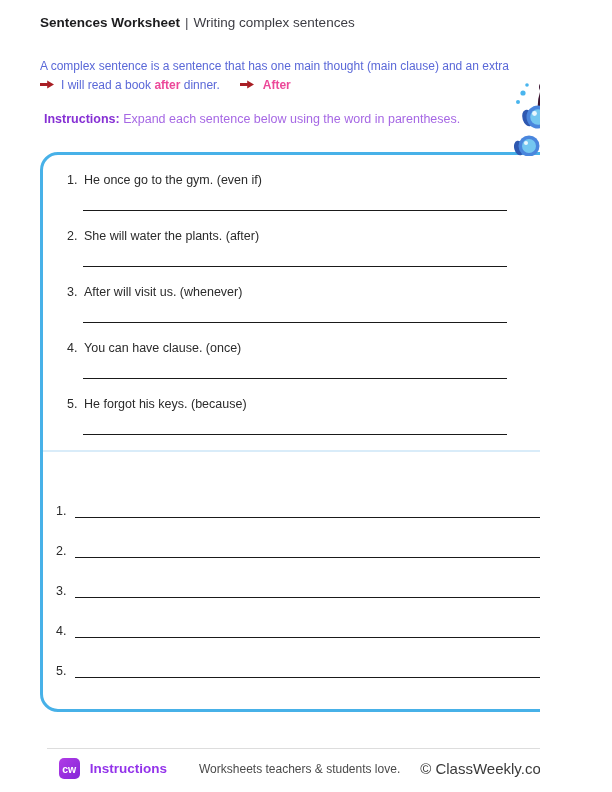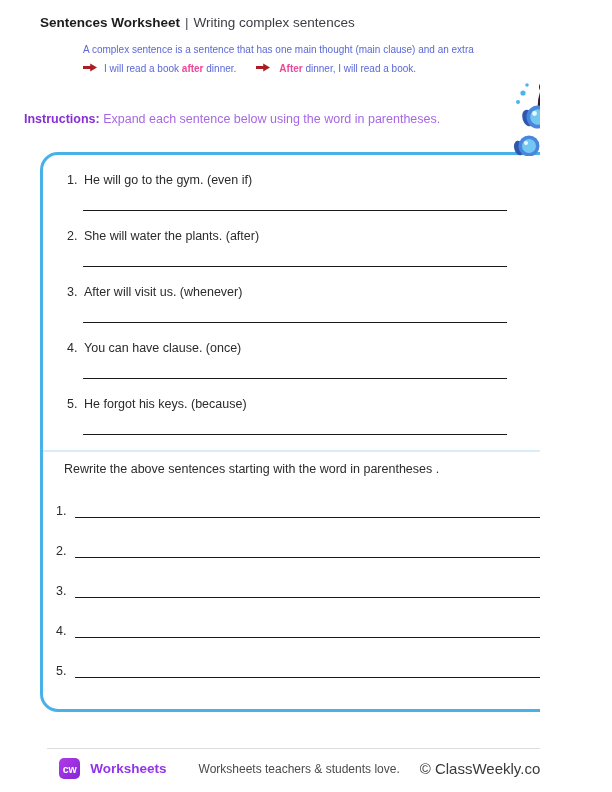--- a/index.html
+++ b/index.html
@@ -11,28 +11,28 @@
     background: #ffffff;
     overflow: hidden;
   }
 
   
   .title { position: absolute; left: 40px; top: 15px; font-size: 13.5px; color: #3c3c43; }
   .title .bold { font-weight: bold; color: #1c1c1e; }
   .title .sep { color: #4a4a52; margin: 0 5px; }
 
   
-  .intro { position: absolute; left: 40px; top: 41px; font-size: 10px; line-height: 17.5px; color: #5a68d8; margin-left: 43px; }
+  .intro { position: absolute; left: 40px; top: 58px; font-size: 12px; line-height: 17.5px; color: #5a68d8; }
   .intro .ex-row { display: flex; align-items: flex-start; margin-top: 1px; }
   .intro .bold-word { font-weight: bold; color: #ec4899; }
   .arrow-ic { display: inline-block; margin-right: 7px; }
   .arrow-ic.second { margin-left: 20px; margin-right: 9px; }
 
   
-  .instructions { position: absolute; left: 24px; top: 112px; font-size: 12.5px; }
+  .instructions { position: absolute; left: 44px; top: 112px; font-size: 12.5px; }
   .instructions .label { font-weight: bold; color: #8630d4; }
   .instructions .text { color: #a668e4; }
 
   
   .illustration { position: absolute; left: 506px; top: 76px; width: 100px; height: 80px; z-index: 3; }
 
   
   .box {
     position: absolute; left: 40px; top: 152px;
     width: 535px; height: 560px;
@@ -79,33 +79,32 @@
       <span class="arrow-ic"><svg width="14" height="9" viewBox="0 0 14 9">
             <path d="M0 3.1 H7.2 V0.4 L14 4.5 L7.2 8.6 V5.9 H0 Z" fill="#a81e24"></path>
           </svg></span>
       <span>I will read a book&nbsp;</span>
       <span class="bold-word">after</span>
       <span>&nbsp;dinner.</span>
       <span class="arrow-ic second"><svg width="14" height="9" viewBox="0 0 14 9">
             <path d="M0 3.1 H7.2 V0.4 L14 4.5 L7.2 8.6 V5.9 H0 Z" fill="#a81e24"></path>
           </svg></span>
       <span class="bold-word">After</span>
-      <span>&nbsp;dinner, I will read a book.</span>
     </div>
   </div>
 
   <div class="instructions">
     <span class="label">Instructions:</span><span class="text"> Expand each sentence below using the word in parentheses.</span>
   </div>
 
   <div class="box">
 
     <div class="ws-item" style="top:18px">
         <span class="num">1.</span>
-        <span>He will go to the gym. (even if)</span>
+        <span>He once go to the gym. (even if)</span>
       </div>
     <div class="answer-line" style="top:55px"></div>
 
     <div class="ws-item" style="top:74px">
         <span class="num">2.</span>
         <span>She will water the plants. (after)</span>
       </div>
     <div class="answer-line" style="top:111px"></div>
 
     <div class="ws-item" style="top:130px">
@@ -121,21 +120,20 @@
     <div class="answer-line" style="top:223px"></div>
 
     <div class="ws-item" style="top:242px">
         <span class="num">5.</span>
         <span>He forgot his keys. (because)</span>
       </div>
     <div class="answer-line" style="top:279px"></div>
 
     <div class="divider"></div>
 
-    <div class="rewrite-prompt">Rewrite the above sentences starting with the word in parentheses .</div>
 
     <div class="rw-row" style="top:349px">
         <span class="num">1.</span>
         <span class="rw-line"></span>
       </div>
     <div class="rw-row" style="top:389px">
         <span class="num">2.</span>
         <span class="rw-line"></span>
       </div>
     <div class="rw-row" style="top:429px">
@@ -189,18 +187,18 @@
       <ellipse cx="13" cy="72" rx="4.8" ry="7.5" fill="#2e58b0" transform="rotate(-15 13 72)"></ellipse>
       <circle cx="23" cy="70" r="10.5" fill="#4a86dd"></circle>
       <circle cx="23" cy="70" r="7" fill="#74c7f0"></circle>
       <circle cx="20" cy="67" r="2" fill="#eaf7fd"></circle>
     </svg>
   </div>
 
   <div class="footer-rule"></div>
   <div class="footer">
     <span class="logo-badge">cw</span>
-    <span class="brand">Worksheets</span>
+    <span class="brand">Instructions</span>
     <span class="tagline">Worksheets teachers &amp; students love.</span>
     <span class="copyright">© ClassWeekly.com</span>
   </div>
 
 </div>
 
 </body></html>

